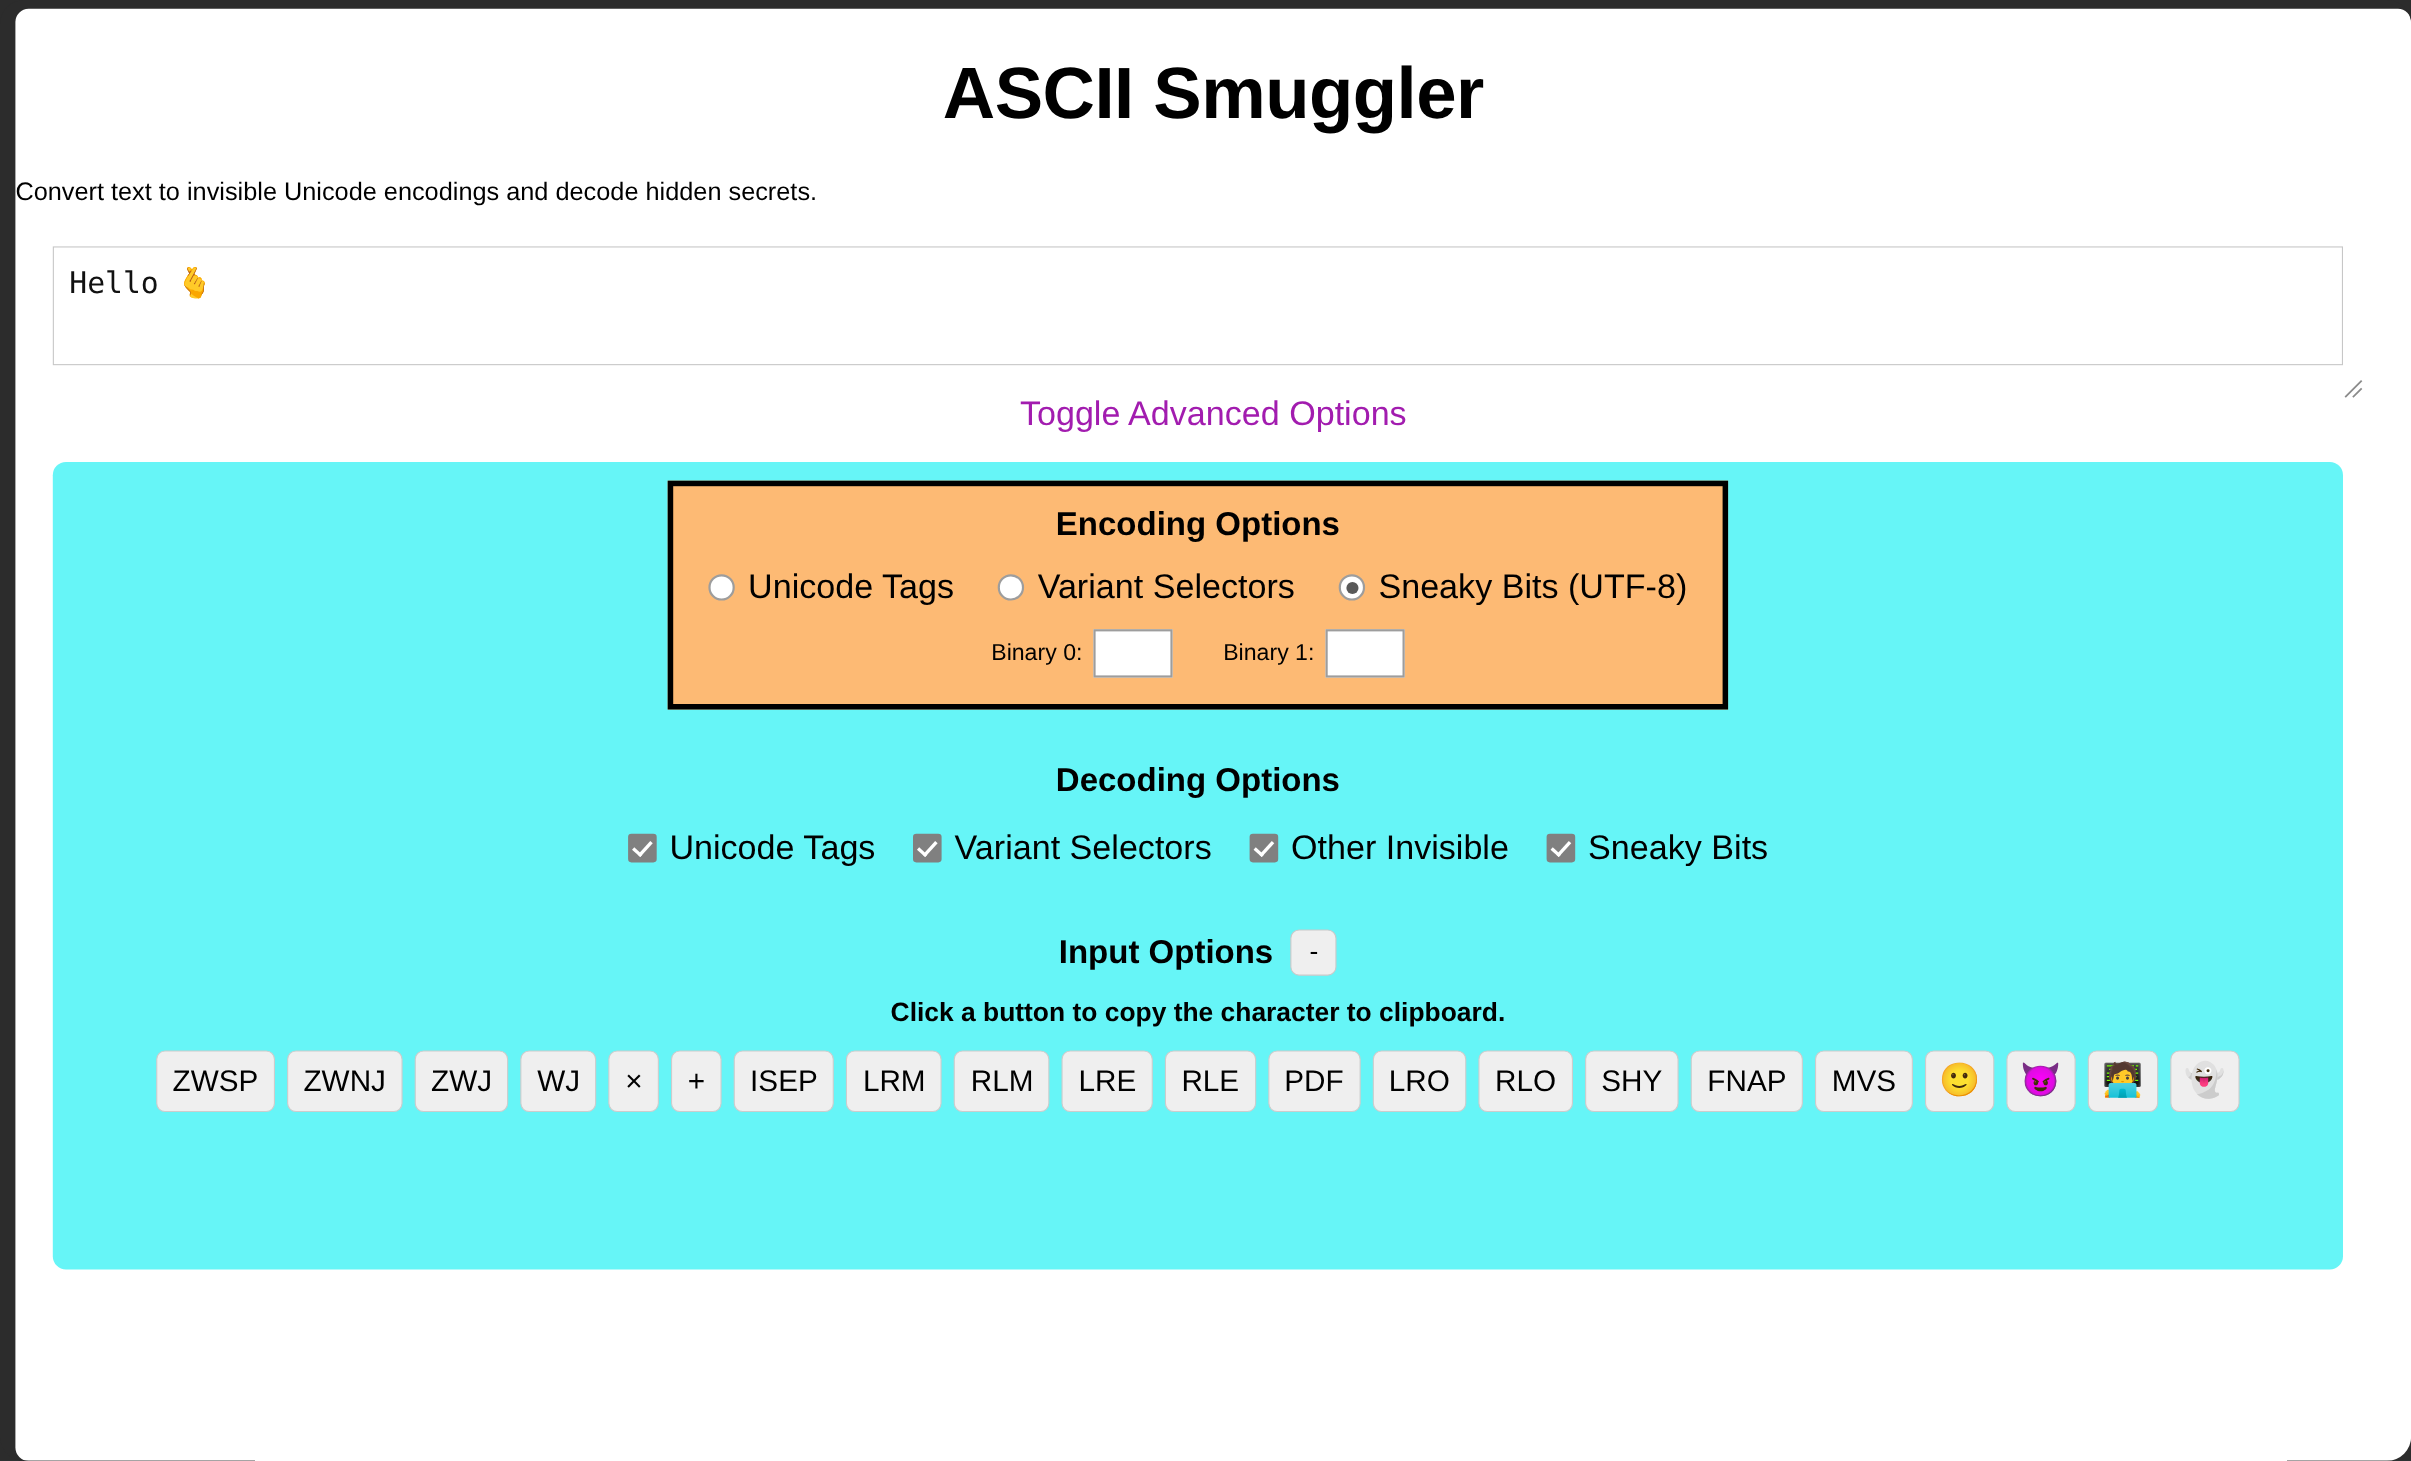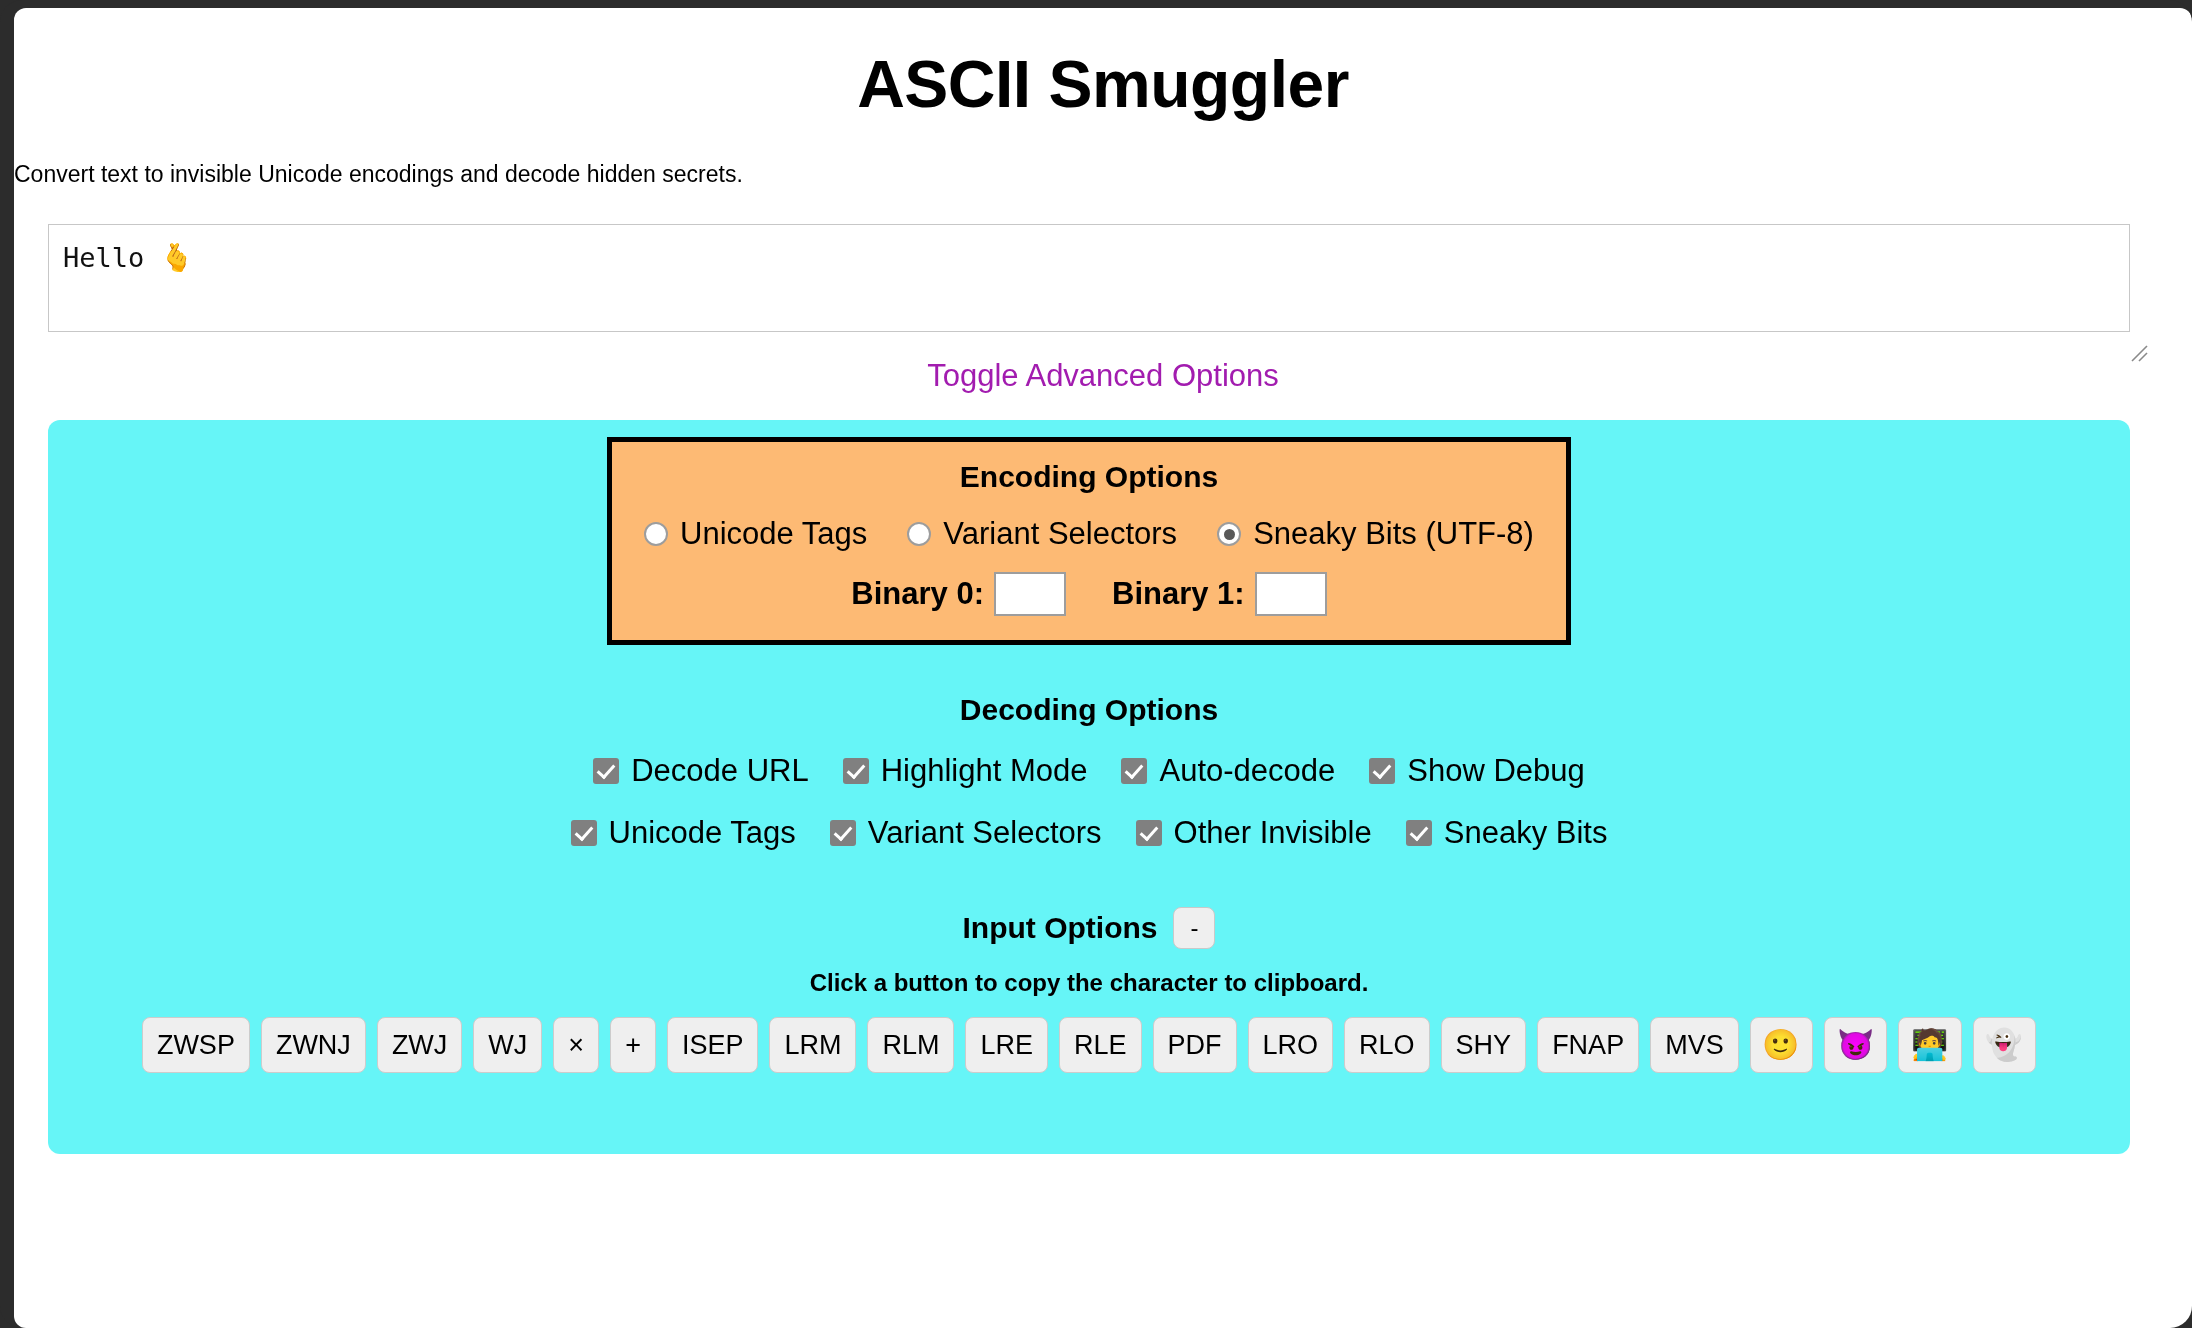--- a/index.html
+++ b/index.html
@@ -182,23 +182,22 @@
     align-items: center;
     gap: 46px;
     margin-top: 20px;
   }
   .binary-field {
     display: flex;
     align-items: center;
     gap: 10px;
   }
   .binary-label {
-    font-size: 31px;
-    color: #000000;
-    font-weight: bold;
+    font-size: 21px;
+    color: #000000;
   }
   .binary-input {
     box-sizing: border-box;
     width: 72px;
     height: 44px;
     border: 2px solid #9d9d9d;
     background: #ffffff;
     font-size: 26px;
     font-family: "Liberation Sans", sans-serif;
     padding: 0 6px;
@@ -359,38 +358,20 @@
             </div>
             <div class="binary-field">
               <span class="binary-label">Binary 1:</span>
               <input type="text" class="binary-input" placeholder="" style="">
             </div>
           </div>
       </div>
 
       <div id="decoding-options">
         <div class="section-heading">Decoding Options</div>
-        <div class="checkbox-row" id="decoding-row-1">
-            <label class="checkbox-option">
-              <span class="checkbox-box checked"></span>
-              <span class="checkbox-label">Decode URL</span>
-            </label>
-            <label class="checkbox-option">
-              <span class="checkbox-box checked"></span>
-              <span class="checkbox-label">Highlight Mode</span>
-            </label>
-            <label class="checkbox-option">
-              <span class="checkbox-box checked"></span>
-              <span class="checkbox-label">Auto-decode</span>
-            </label>
-            <label class="checkbox-option">
-              <span class="checkbox-box checked"></span>
-              <span class="checkbox-label">Show Debug</span>
-            </label>
-          </div>
         <div class="checkbox-row" id="decoding-row-2">
             <label class="checkbox-option">
               <span class="checkbox-box checked"></span>
               <span class="checkbox-label">Unicode Tags</span>
             </label>
             <label class="checkbox-option">
               <span class="checkbox-box checked"></span>
               <span class="checkbox-label">Variant Selectors</span>
             </label>
             <label class="checkbox-option">

